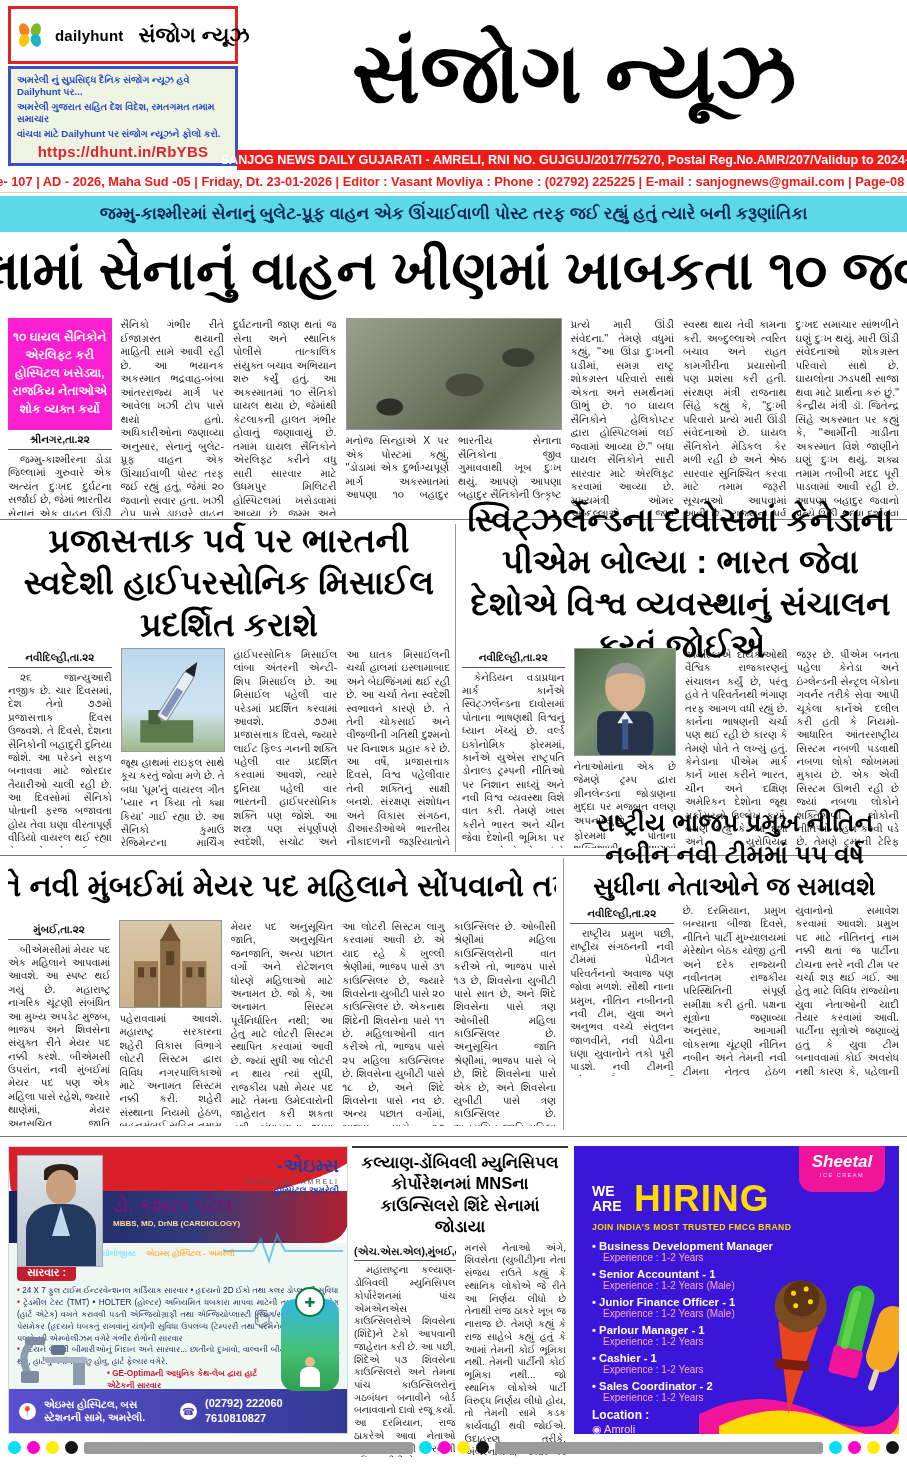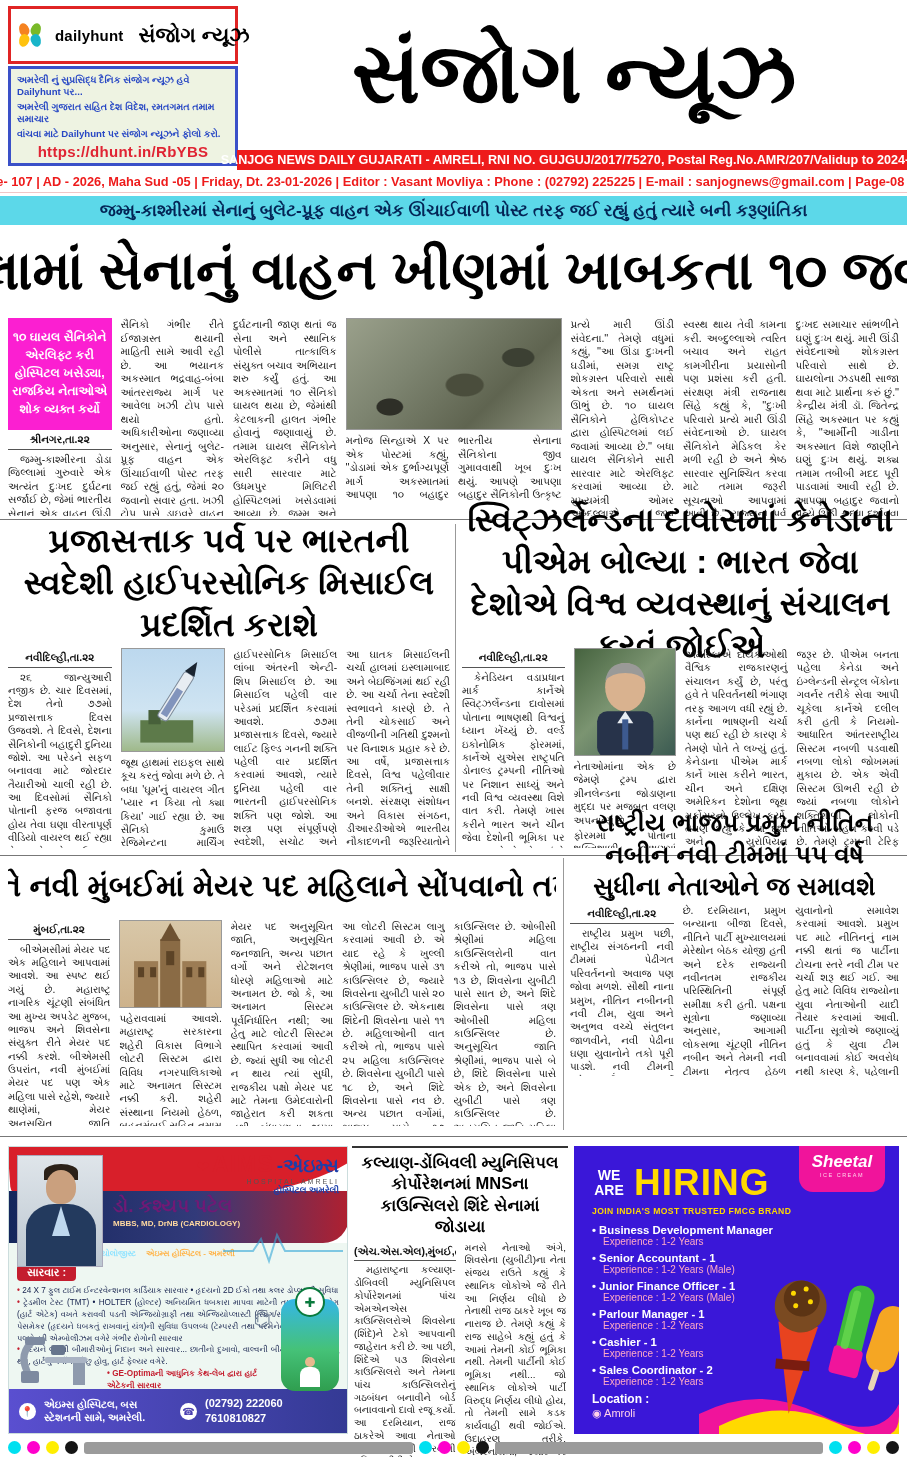--- a/index.html
+++ b/index.html
@@ -19,21 +19,21 @@
   .dh-paper { font-weight:bold; font-size:21px; color:#000; margin-left:2px; white-space:nowrap; }
   .dh-bottom { margin-top:2px; height:100px; border:3px solid #3a50c8; background:#eef3e2; padding:5px 6px 3px; display:flex; flex-direction:column; justify-content:space-between; }
   .dh-line { color:#2747c4; font-weight:bold; font-size:9.6px; line-height:1.25; }
   .dh-url { color:#e02433; font-weight:bold; font-size:15px; text-align:center; letter-spacing:0.3px; }
 
   .masthead { position:absolute; left:245px; top:0; width:658px; height:148px; display:flex; align-items:center; justify-content:center; font-size:84px; font-weight:bold; color:#000; white-space:nowrap; overflow:hidden; }
 
   .pub-bar { position:absolute; left:237px; top:150px; width:670px; height:20px; background:#ee1b1b; color:#fff; font-weight:bold; font-size:12.6px; display:flex; align-items:center; justify-content:center; white-space:nowrap; }
   .info-bar { position:absolute; left:0; top:171px; width:907px; height:22px; color:#ee1b1b; font-weight:bold; font-size:12.8px; display:flex; align-items:center; justify-content:center; white-space:nowrap; border-bottom:1px solid #f0c7c7; }
 
-  .flash-bar { position:absolute; left:0; top:196px; width:907px; height:29px; background:#5cd8e9; color:#032455; font-weight:bold; font-size:17px; display:flex; align-items:center; justify-content:center; }
+  .flash-bar { position:absolute; left:0; top:196px; width:907px; height:36px; background:#5cd8e9; color:#032455; font-weight:bold; font-size:17px; display:flex; align-items:center; justify-content:center; }
 
   
   .lead-headline { position:absolute; left:0; top:227px; width:907px; height:88px; display:flex; align-items:center; justify-content:center; font-size:54px; font-weight:bold; color:#000; white-space:nowrap; overflow:hidden; }
   .lead-body { position:absolute; left:8px; top:318px; width:891px; height:198px; display:grid; grid-template-columns:repeat(8,1fr); column-gap:9px; font-size:10.4px; line-height:1.3; text-align:justify; overflow:hidden; }
   .hl-box { background:#fb1fd1; color:#fff; font-weight:bold; font-size:12.3px; line-height:1.45; text-align:center; padding:8px 3px; min-height:112px; display:flex; align-items:center; }
   .dateline { font-weight:bold; font-size:10.5px; text-align:center; border-bottom:1px solid #555; padding:3px 0 2px; margin-bottom:3px; }
   .lead-photo-wrap { grid-column:4 / span 2; display:flex; flex-direction:column; overflow:hidden; }
   .photo { width:100%; border:1px solid #999; flex:0 0 auto; }
   .lead-photo { height:112px; background:
       radial-gradient(28px 18px at 20% 80%, #2e2f27 0 45%, transparent 50%),
@@ -117,21 +117,21 @@
   .aims-foot { position:absolute; left:0; bottom:0; width:100%; height:44px; background:linear-gradient(90deg,#5a4fd0,#343a94); color:#fff; display:flex; align-items:center; gap:8px; padding:0 10px; z-index:3; }
   .aims-foot .ic { width:17px; height:17px; border-radius:50%; background:#fff; color:#4a3fb0; display:flex; align-items:center; justify-content:center; font-size:10px; flex:0 0 auto; }
   .aims-addr { font-size:10.3px; font-weight:bold; line-height:1.3; width:128px; }
   .aims-phones { font-size:11px; font-weight:bold; line-height:1.35; }
 
   
   .sheetal { position:absolute; left:574px; top:1146px; width:325px; height:288px; background:#3a17d8; overflow:hidden; color:#fff; }
   .sh-badge { position:absolute; right:14px; top:0; width:86px; height:46px; background:#f0149b; border-radius:0 0 14px 14px; text-align:center; padding-top:6px; }
   .sh-badge .b1 { font-weight:bold; font-size:17px; font-style:italic; }
   .sh-badge .b2 { font-size:5.5px; letter-spacing:1.5px; color:#ffd2ea; }
-  .sh-head { padding:16px 0 0 18px; display:flex; gap:8px; align-items:center;text-align:center; }
+  .sh-head { padding:32px 0 0 18px; display:flex; gap:8px; align-items:center; }
   .sh-weare { font-weight:bold; font-size:14px; line-height:1.05; width:34px; }
   .sh-hiring { color:#ffd900; font-weight:bold; font-size:37px; letter-spacing:1px; }
   .sh-tag { padding:2px 0 0 18px; color:#ffd900; font-weight:bold; font-size:8.6px; letter-spacing:0.4px; }
   .sh-jobs { padding:8px 0 0 18px; position:relative; z-index:3; }
   .job { margin-bottom:5px; }
   .job-title { font-weight:bold; font-size:11.3px; }
   .job-title::before { content:"•  "; color:#fff; }
   .job-exp { font-size:10px; color:#ffa9c4; font-weight:normal; margin-left:11px; }
   .sh-loc-label { font-weight:bold; font-size:12px; margin-top:4px; }
   .sh-loc { font-size:11px; color:#ffd2ea; margin-top:1px; }

